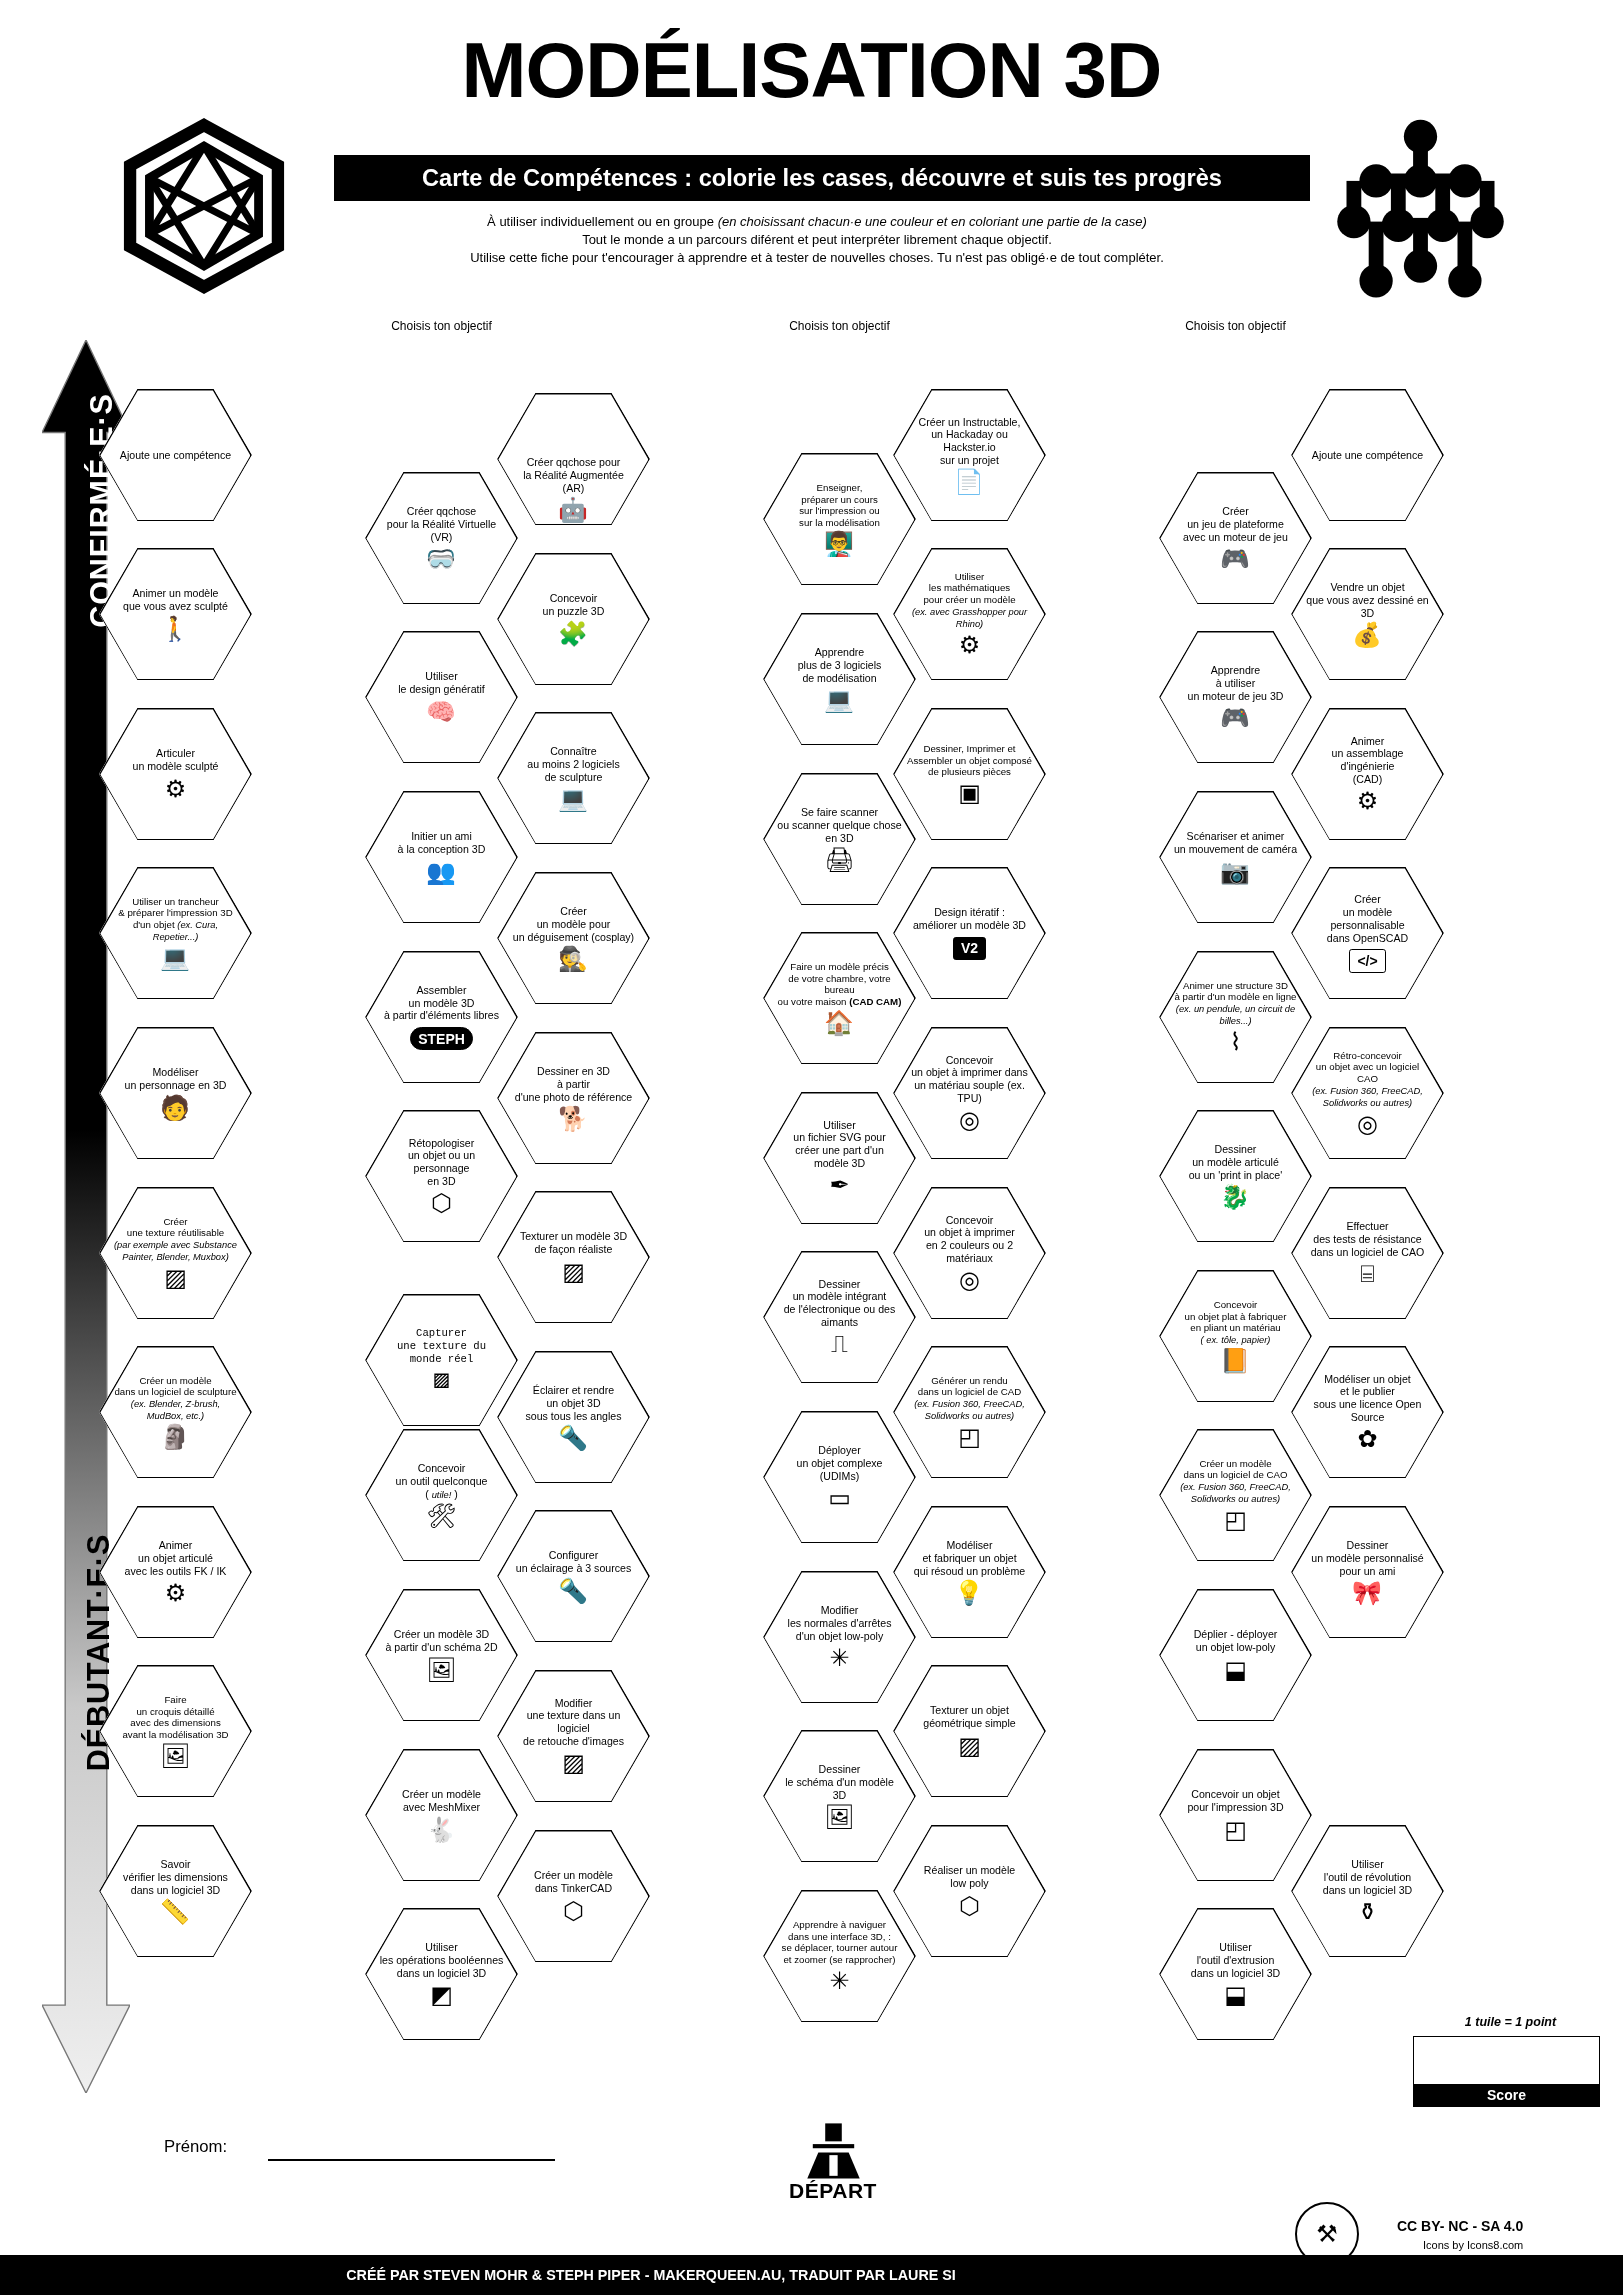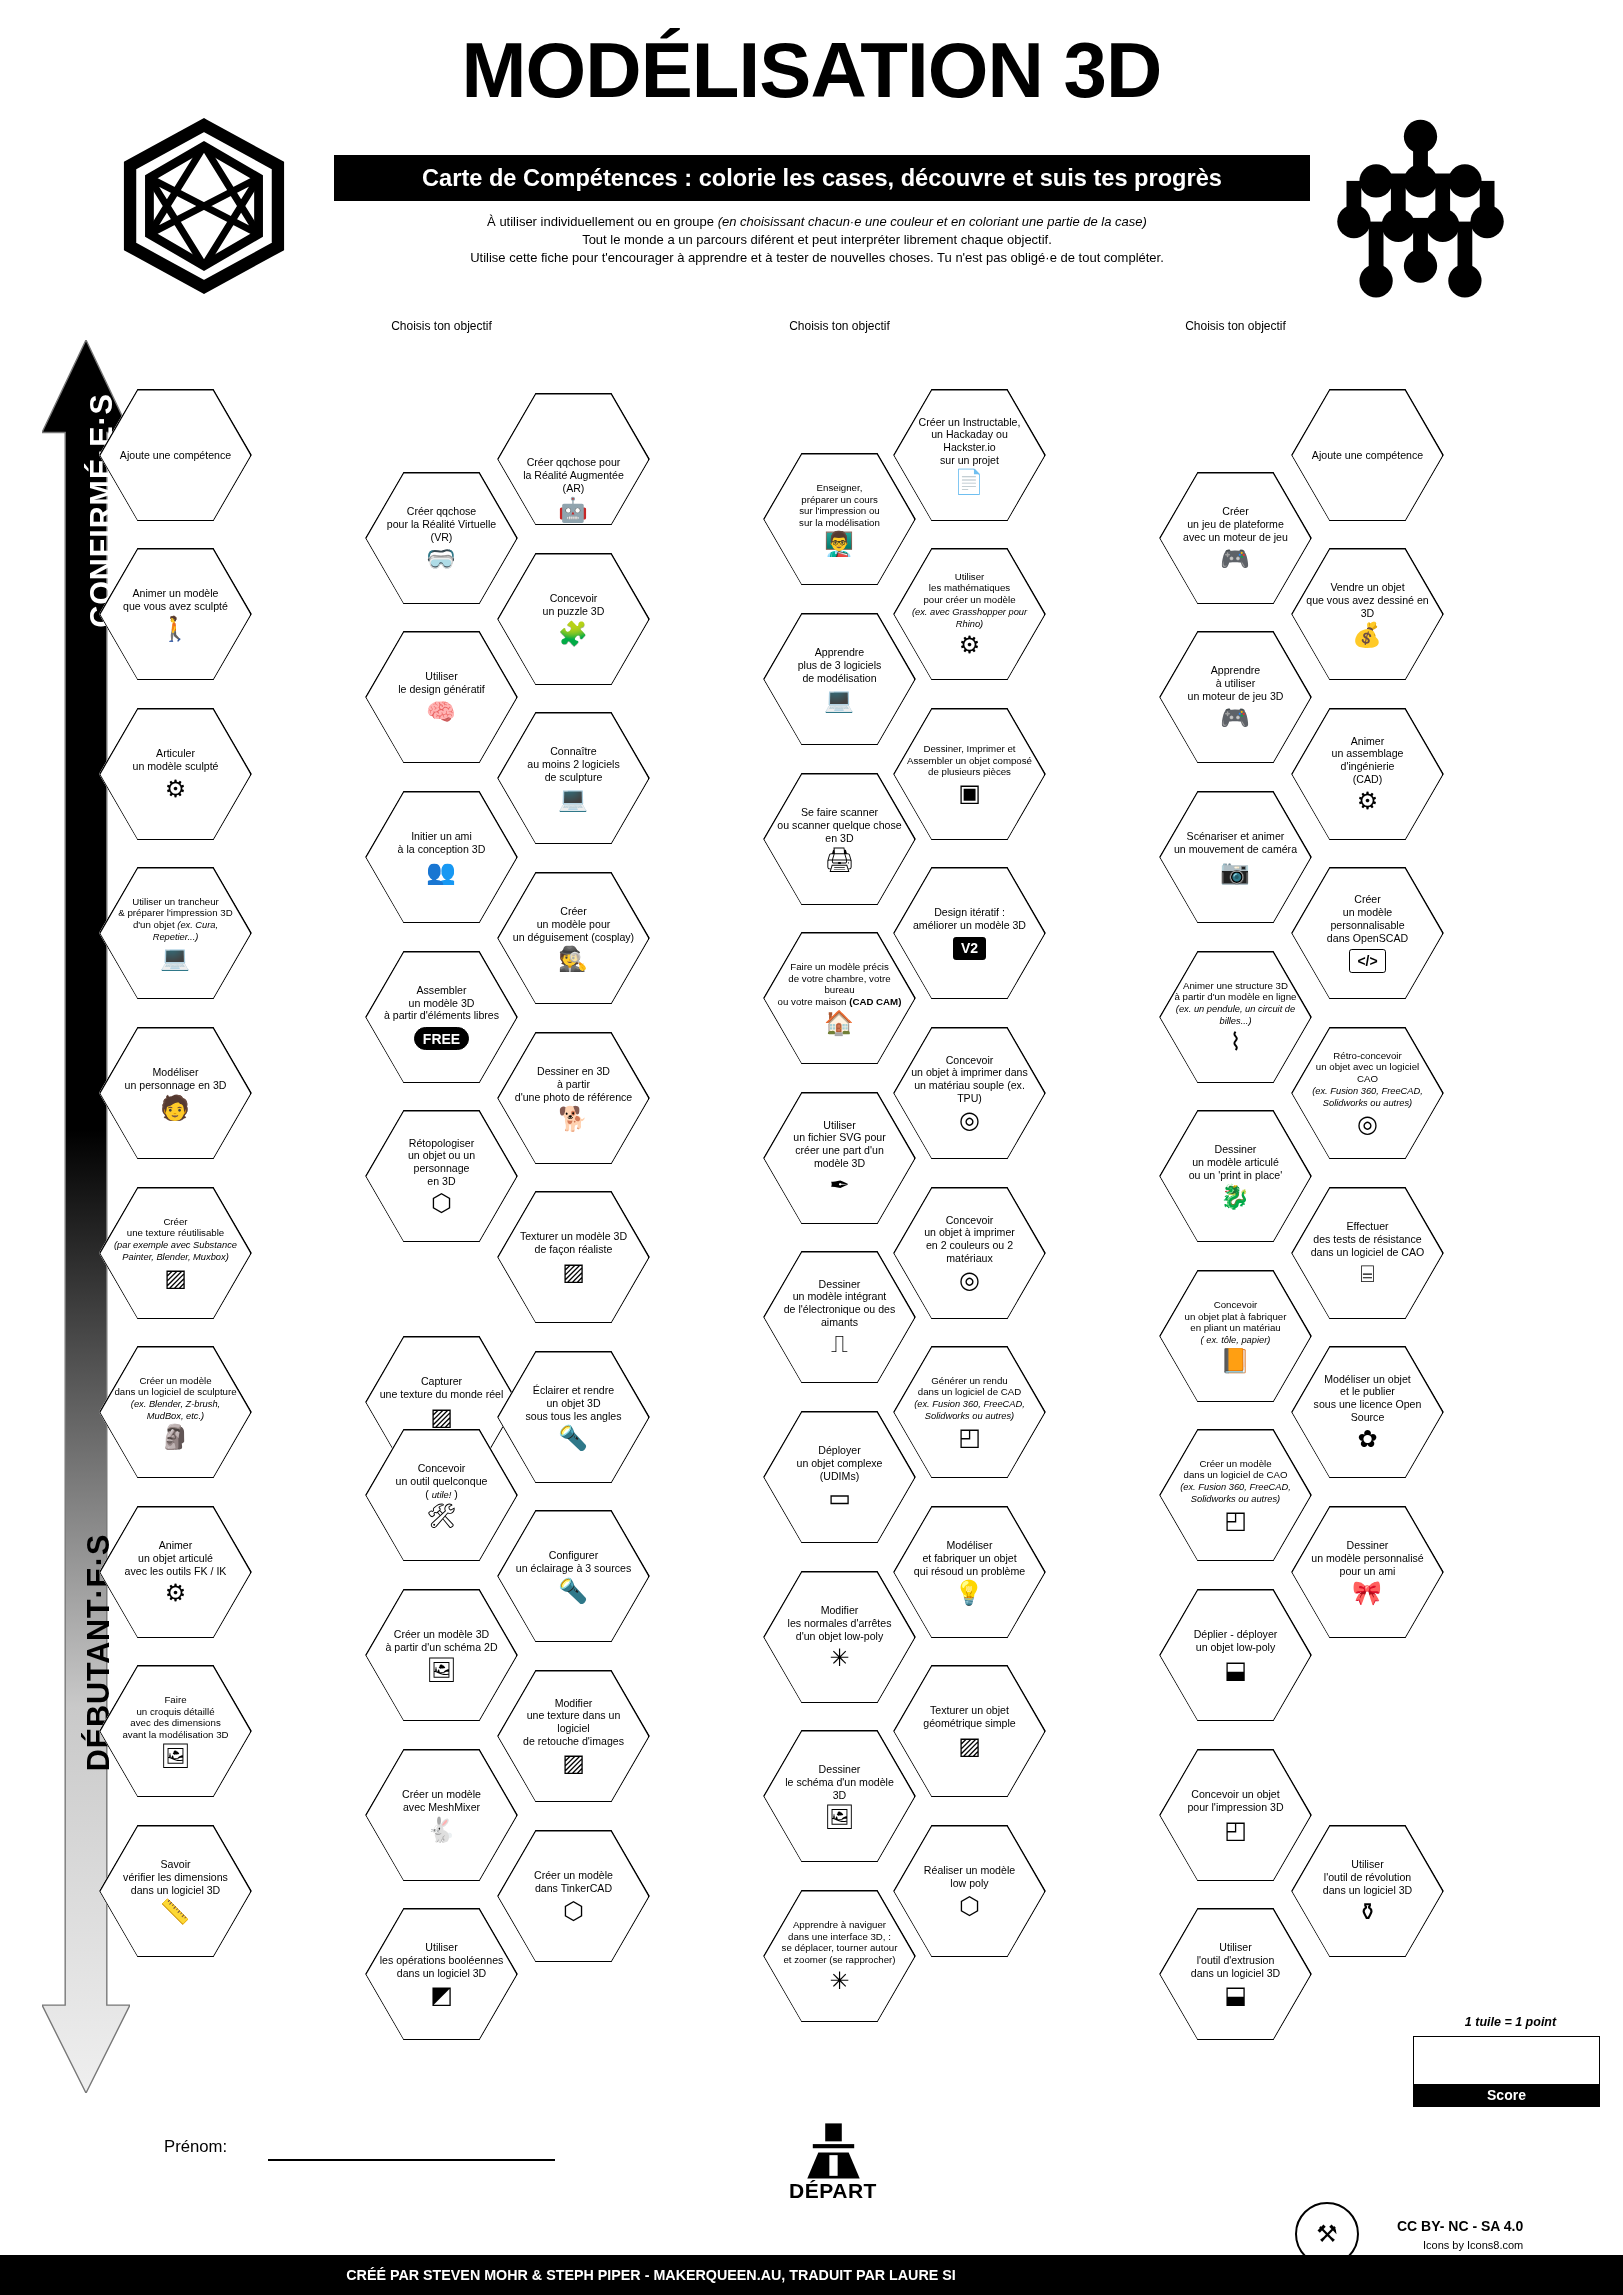--- a/index.html
+++ b/index.html
@@ -238,32 +238,32 @@
       <div class="content">
         <div class="txt">Initier un ami<br>à la conception 3D</div>
         <div class="ic">👥</div>
       </div>
     </div>
     <div class="hex" style="left: 365px; top: 951px;">
       <div class="bdr"></div>
       <div class="inner"></div>
       <div class="content">
         <div class="txt">Assembler<br>un modèle 3D<br>à partir d'éléments libres</div>
-        <div class="ic" style="font-size: 14px; font-weight: bold; border: 1.9px solid rgb(0, 0, 0); border-radius: 12px; padding: 3.7px 7.4px; margin-top: 4.6px; background: rgb(0, 0, 0); color: rgb(255, 255, 255);">FREE</div>
+        <div class="ic" style="font-size: 14px; font-weight: bold; border: 1.9px solid rgb(0, 0, 0); border-radius: 12px; padding: 3.7px 7.4px; margin-top: 4.6px; background: rgb(0, 0, 0); color: rgb(255, 255, 255);">STEPH</div>
       </div>
     </div>
     <div class="hex" style="left: 365px; top: 1110px;">
       <div class="bdr"></div>
       <div class="inner"></div>
       <div class="content">
         <div class="txt">Rétopologiser<br>un objet ou un personnage<br>en 3D</div>
         <div class="ic">⬡</div>
       </div>
     </div>
-    <div class="hex" style="left: 365px; top: 1336px;">
+    <div class="hex" style="left: 365px; top: 1294px; font-family: Liberation Mono, monospace;">
       <div class="bdr"></div>
       <div class="inner"></div>
       <div class="content">
         <div class="txt">Capturer<br>une texture du monde réel</div>
         <div class="ic">▨</div>
       </div>
     </div>
     <div class="hex" style="left: 365px; top: 1429px;">
       <div class="bdr"></div>
       <div class="inner"></div>

